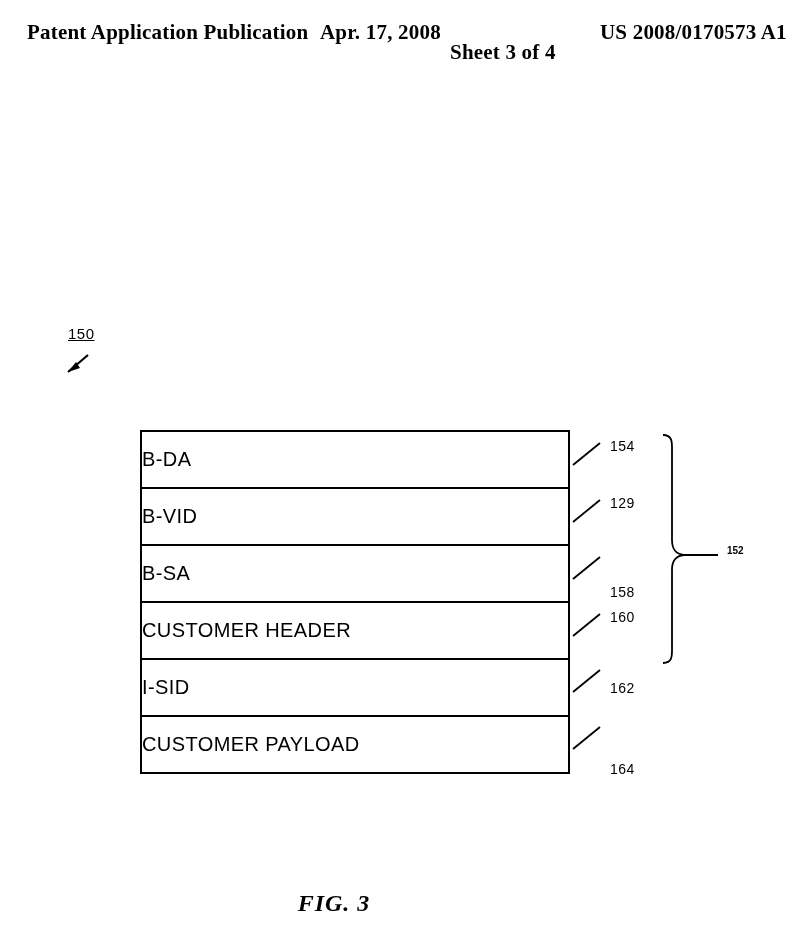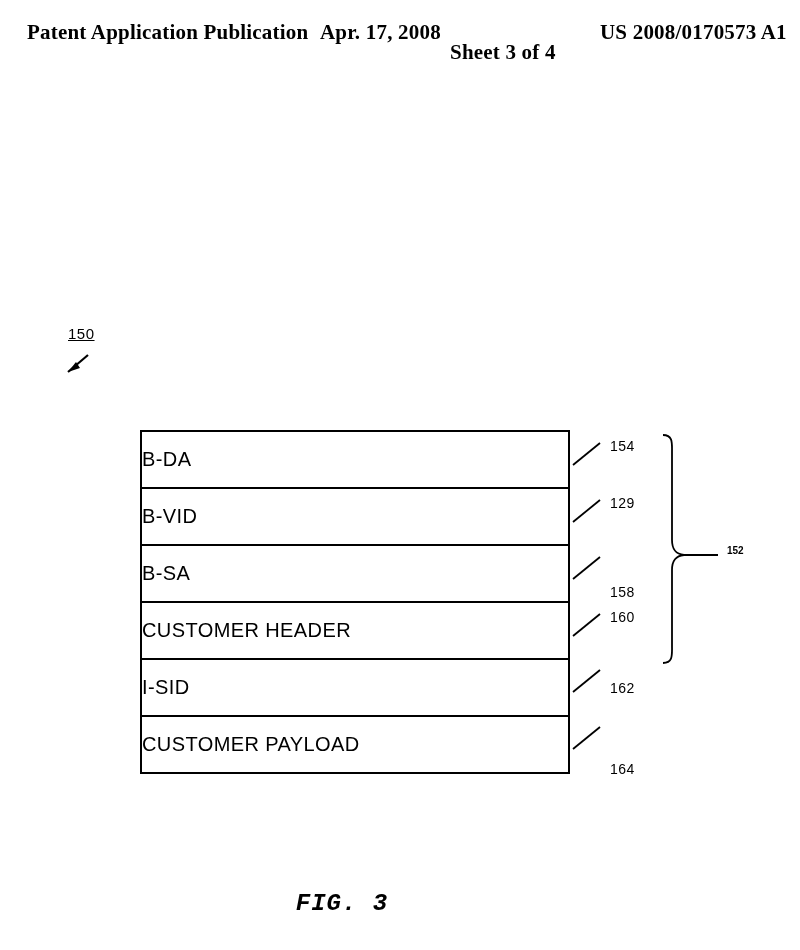--- a/index.html
+++ b/index.html
@@ -105,25 +105,25 @@
     position: absolute;
     left: 727px;
     top: 545px;
     font-family: "Liberation Sans", sans-serif;
     font-size: 10px;
     font-weight: bold;
   }
 
   .fig-caption {
     position: absolute;
-    left: 12px;
+    left: 4px;
     top: 890px;
     width: 660px;
     text-align: center;
-    font-family: Liberation Mono, monospace;
+    font-family: Liberation Serif, serif;
     font-style: italic;
     font-weight: bold;
     font-size: 24px;
     letter-spacing: 1px;
   }
 
   svg.overlay {
     position: absolute;
     left: 0;
     top: 0;

